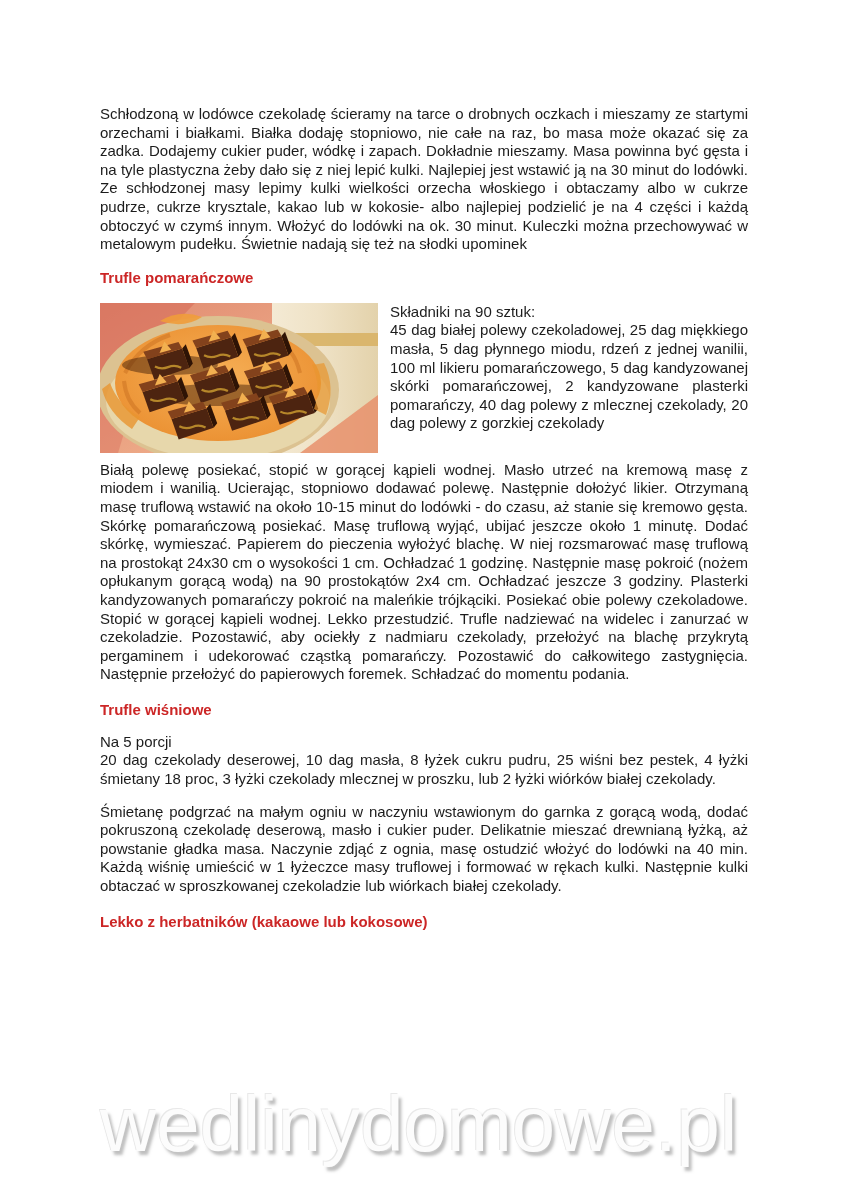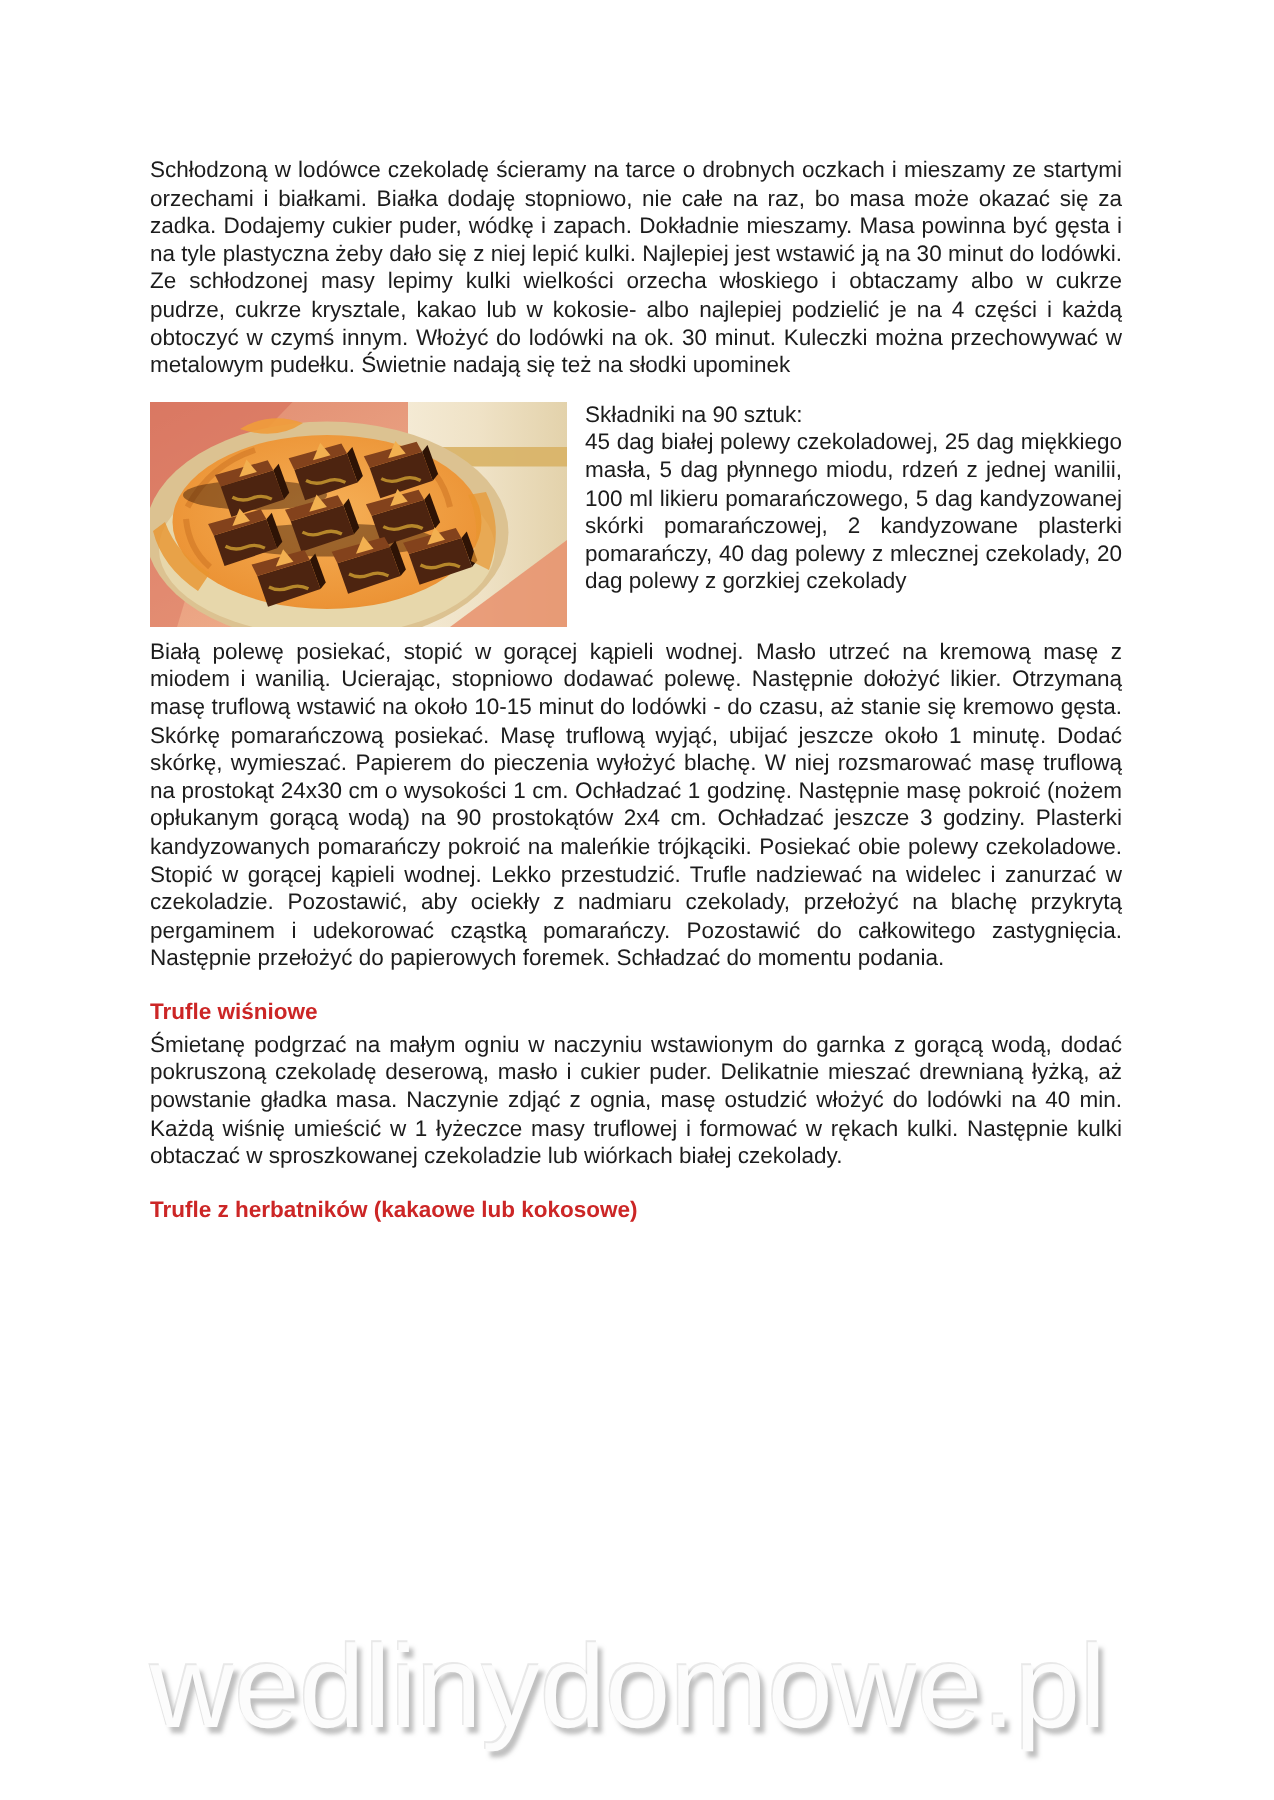--- a/index.html
+++ b/index.html
@@ -30,21 +30,21 @@
   .force-just { text-align: justify; text-align-last: justify; }
   .para { margin-bottom: 14px; }
   .para-lg { margin-bottom: 16px; }
   .heading {
     font-size: 15px;
     font-weight: bold;
     color: #cc2626;
     line-height: 19px;
     margin: 0 0 16px 0;
   }
-  .heading-tight { margin-bottom: 4px; }
+  .heading-tight { margin-bottom: 14px; }
   .media-row {
     display: flex;
     gap: 12px;
     margin-bottom: 8px;
     justify-content: space-between;
   }
   .photo-wrap {
     flex: 0 0 278px;
     width: 278px;
     height: 150px;
@@ -71,20 +71,21 @@
   }
 </style>
 </head>
 <body>
 
 <div class="page">
   <div class="content">
 
     <p class="just para">Schłodzoną w lodówce czekoladę ścieramy na tarce o drobnych oczkach i mieszamy ze startymi orzechami i białkami. Białka dodaję stopniowo, nie całe na raz, bo masa może okazać się za zadka. Dodajemy cukier puder, wódkę i zapach. Dokładnie mieszamy. Masa powinna być gęsta i na tyle plastyczna żeby dało się z niej lepić kulki. Najlepiej jest wstawić ją na 30 minut do lodówki. Ze schłodzonej masy lepimy kulki wielkości orzecha włoskiego i obtaczamy albo w cukrze pudrze, cukrze krysztale, kakao lub w kokosie- albo najlepiej podzielić je na 4 części i każdą obtoczyć w czymś innym. Włożyć do lodówki na ok. 30 minut. Kuleczki można przechowywać w metalowym pudełku. Świetnie nadają się też na słodki upominek</p>
 
+    <h2 class="heading">Trufle pomarańczowe</h2>
 
     <div class="media-row">
       <div class="photo-wrap">
         <svg width="278" height="150" viewBox="0 0 278 150">
           <defs>
             <linearGradient id="bgGrad" x1="0" y1="0" x2="1" y2="1">
               <stop offset="0" stop-color="#e08a70"></stop>
               <stop offset="0.6" stop-color="#eda987"></stop>
               <stop offset="1" stop-color="#e89a78"></stop>
             </linearGradient>
@@ -137,23 +138,27 @@
       <div class="ing-col">
         <div>Składniki na 90 sztuk:</div>
         <div class="just">45 dag białej polewy czekoladowej, 25 dag miękkiego masła, 5 dag płynnego miodu, rdzeń z jednej wanilii, 100 ml likieru pomarańczowego, 5 dag kandyzowanej skórki pomarańczowej, 2 kandyzowane plasterki pomarańczy, 40 dag polewy z mlecznej czekolady, 20 dag polewy z gorzkiej czekolady</div>
       </div>
     </div>
 
     <p class="just para-lg">Białą polewę posiekać, stopić w gorącej kąpieli wodnej. Masło utrzeć na kremową masę z miodem i wanilią. Ucierając, stopniowo dodawać polewę. Następnie dołożyć likier. Otrzymaną masę truflową wstawić na około 10-15 minut do lodówki - do czasu, aż stanie się kremowo gęsta. Skórkę pomarańczową posiekać. Masę truflową wyjąć, ubijać jeszcze około 1 minutę. Dodać skórkę, wymieszać. Papierem do pieczenia wyłożyć blachę. W niej rozsmarować masę truflową na prostokąt 24x30 cm o wysokości 1 cm. Ochładzać 1 godzinę. Następnie masę pokroić (nożem opłukanym gorącą wodą) na 90 prostokątów 2x4 cm. Ochładzać jeszcze 3 godziny. Plasterki kandyzowanych pomarańczy pokroić na maleńkie trójkąciki. Posiekać obie polewy czekoladowe. Stopić w gorącej kąpieli wodnej. Lekko przestudzić. Trufle nadziewać na widelec i zanurzać w czekoladzie. Pozostawić, aby ociekły z nadmiaru czekolady, przełożyć na blachę przykrytą pergaminem i udekorować cząstką pomarańczy. Pozostawić do całkowitego zastygnięcia. Następnie przełożyć do papierowych foremek. Schładzać do momentu podania.</p>
 
     <h2 class="heading heading-tight">Trufle wiśniowe</h2>
 
+    <div class="ing-block servings-block">
+      <div>Na 5 porcji</div>
+      <div class="just">20 dag czekolady deserowej, 10 dag masła, 8 łyżek cukru pudru, 25 wiśni bez pestek, 4 łyżki śmietany 18 proc, 3 łyżki czekolady mlecznej w proszku, lub 2 łyżki wiórków białej czekolady.</div>
+    </div>
 
     <p class="just para-lg">Śmietanę podgrzać na małym ogniu w naczyniu wstawionym do garnka z gorącą wodą, dodać pokruszoną czekoladę deserową, masło i cukier puder. Delikatnie mieszać drewnianą łyżką, aż powstanie gładka masa. Naczynie zdjąć z ognia, masę ostudzić włożyć do lodówki na 40 min. Każdą wiśnię umieścić w 1 łyżeczce masy truflowej i formować w rękach kulki. Następnie kulki obtaczać w sproszkowanej czekoladzie lub wiórkach białej czekolady.</p>
 
-    <h2 class="heading">Trufle z herbatników (kakaowe lub kokosowe)</h2>
+    <h2 class="heading">Lekko z herbatników (kakaowe lub kokosowe)</h2>
 
 
 
   </div>
 
   <div class="watermark">wedlinydomowe.pl</div>
 </div>
 
 </body></html>

